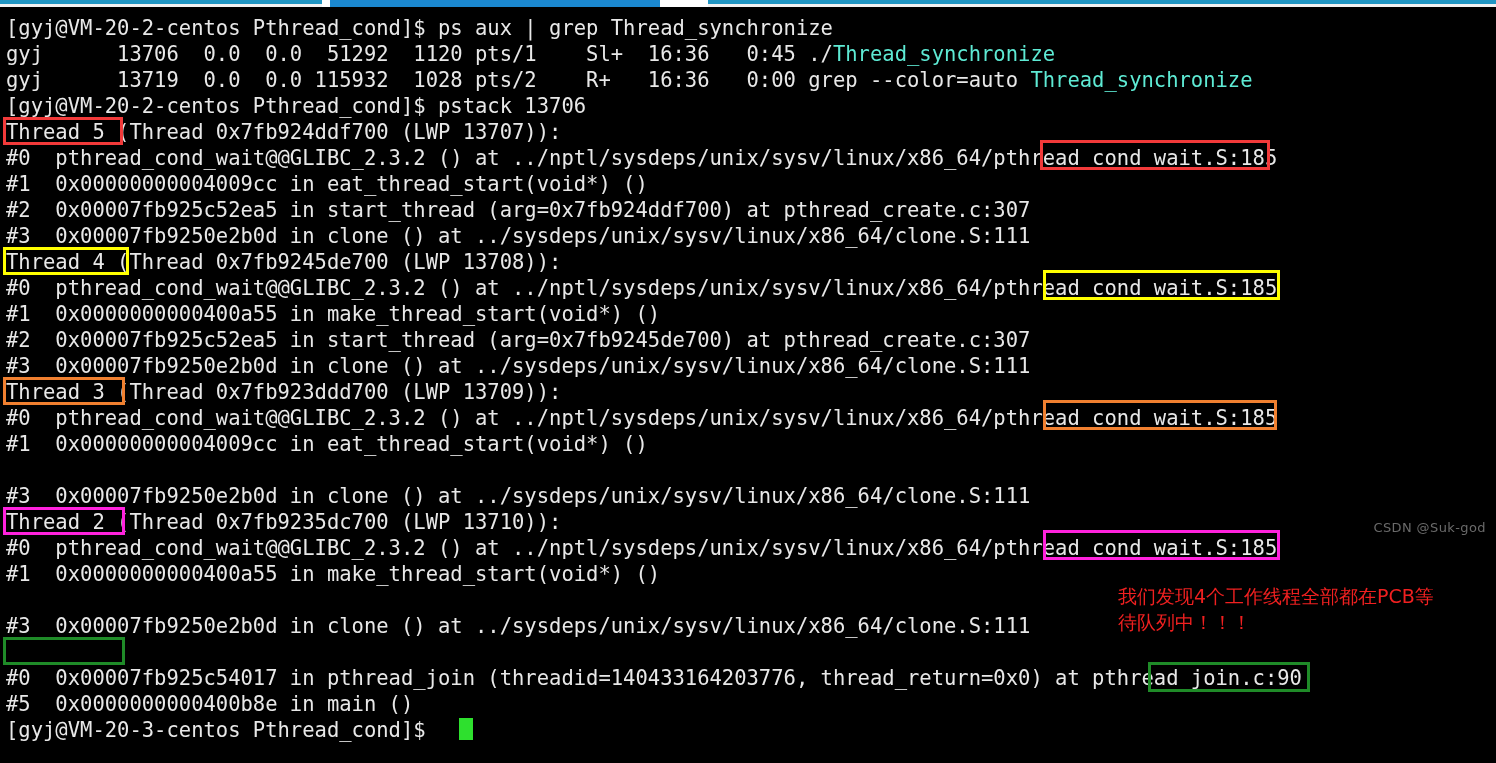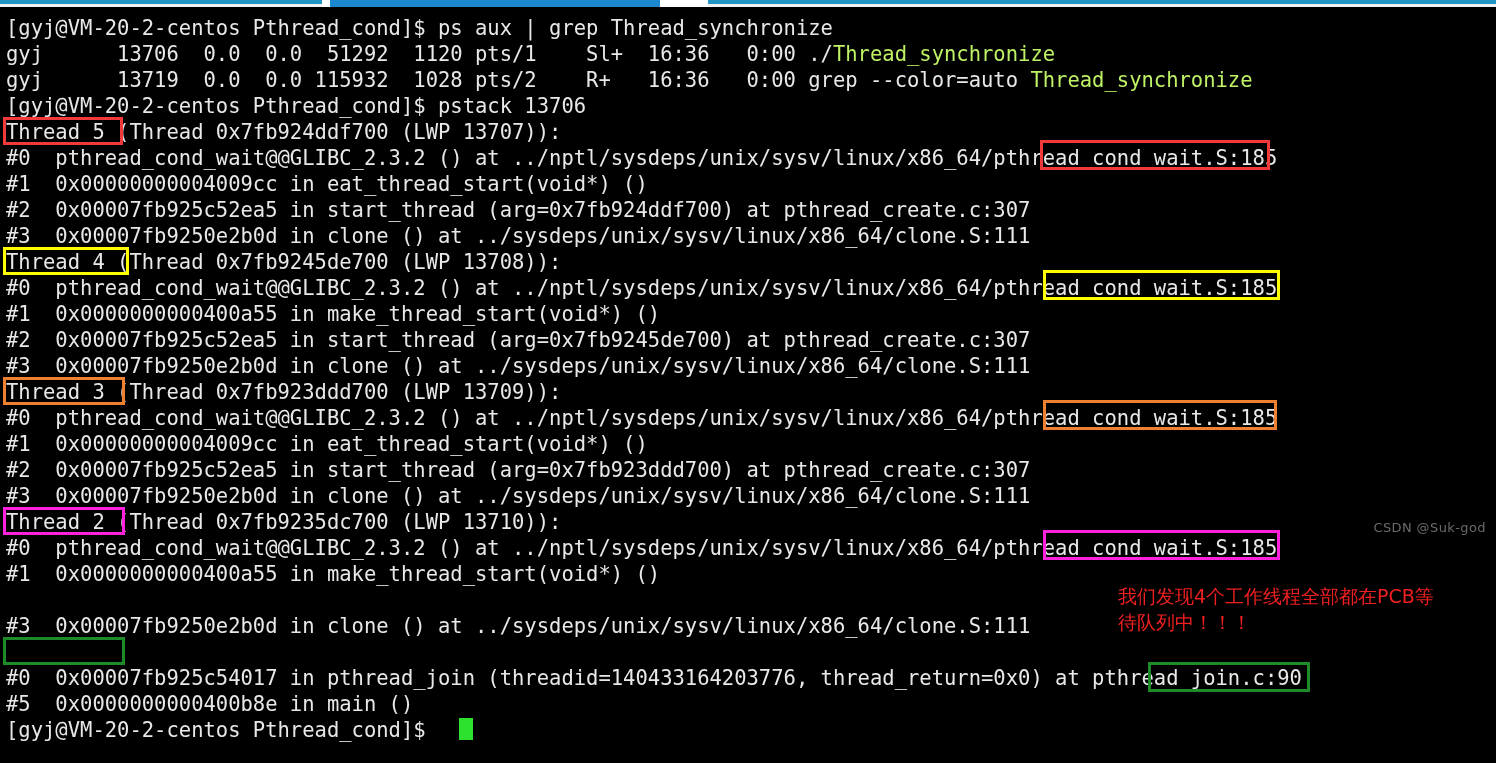--- a/index.html
+++ b/index.html
@@ -41,21 +41,21 @@
     position: absolute;
     left: 6px;
     height: 26px;
     line-height: 26px;
     white-space: pre;
     font-size: 20.5px;
     letter-spacing: 0px;
     color: #d8d8d8;
   }
   .fg-white  { color: #e8e8e8; }
-  .fg-red    { color: #bef264; }
+  .fg-red    { color: #5eead4; }
 
   
   .hl {
     position: absolute;
     border: 3px solid #ff0000;
     box-sizing: border-box;
     pointer-events: none;
   }
   .hl.red     { border-color: #f23a3a; }
   .hl.yellow  { border-color: #ffff00; }
@@ -103,52 +103,51 @@
   <div class="tab-c"></div>
   <div class="tab-d"></div>
   <div class="tab-e"></div>
   <div class="tab-f"></div>
 </div>
 
 <div id="term">
 
   <div class="line fg-white" style="top:8px"><span>[gyj@VM-20-2-centos Pthread_cond]$ ps aux | grep Thread_synchronize</span></div>
 
-  <div class="line fg-white" style="top:34px"><span>gyj      13706  0.0  0.0  51292  1120 pts/1    Sl+  16:36   0:00 ./</span><span class="fg-red">Thread_synchronize</span></div>
+  <div class="line fg-white" style="top:34px"><span>gyj      13706  0.0  0.0  51292  1120 pts/1    Sl+  16:36   0:45 ./</span><span class="fg-red">Thread_synchronize</span></div>
 
   <div class="line fg-white" style="top:60px"><span>gyj      13719  0.0  0.0 115932  1028 pts/2    R+   16:36   0:00 grep --color=auto </span><span class="fg-red">Thread_synchronize</span></div>
 
   <div class="line fg-white" style="top:86px"><span>[gyj@VM-20-2-centos Pthread_cond]$ pstack 13706</span></div>
 
   <div class="line fg-white" style="top:112px"><span>Thread 5 (Thread 0x7fb924ddf700 (LWP 13707)):</span></div>
   <div class="line fg-white" style="top:138px"><span>#0  pthread_cond_wait@@GLIBC_2.3.2 () at ../nptl/sysdeps/unix/sysv/linux/x86_64/pthread_cond_wait.S:185</span></div>
   <div class="line fg-white" style="top:164px"><span>#1  0x00000000004009cc in eat_thread_start(void*) ()</span></div>
   <div class="line fg-white" style="top:190px"><span>#2  0x00007fb925c52ea5 in start_thread (arg=0x7fb924ddf700) at pthread_create.c:307</span></div>
   <div class="line fg-white" style="top:216px"><span>#3  0x00007fb9250e2b0d in clone () at ../sysdeps/unix/sysv/linux/x86_64/clone.S:111</span></div>
 
   <div class="line fg-white" style="top:242px"><span>Thread 4 (Thread 0x7fb9245de700 (LWP 13708)):</span></div>
   <div class="line fg-white" style="top:268px"><span>#0  pthread_cond_wait@@GLIBC_2.3.2 () at ../nptl/sysdeps/unix/sysv/linux/x86_64/pthread_cond_wait.S:185</span></div>
   <div class="line fg-white" style="top:294px"><span>#1  0x0000000000400a55 in make_thread_start(void*) ()</span></div>
   <div class="line fg-white" style="top:320px"><span>#2  0x00007fb925c52ea5 in start_thread (arg=0x7fb9245de700) at pthread_create.c:307</span></div>
   <div class="line fg-white" style="top:346px"><span>#3  0x00007fb9250e2b0d in clone () at ../sysdeps/unix/sysv/linux/x86_64/clone.S:111</span></div>
 
   <div class="line fg-white" style="top:372px"><span>Thread 3 (Thread 0x7fb923ddd700 (LWP 13709)):</span></div>
   <div class="line fg-white" style="top:398px"><span>#0  pthread_cond_wait@@GLIBC_2.3.2 () at ../nptl/sysdeps/unix/sysv/linux/x86_64/pthread_cond_wait.S:185</span></div>
   <div class="line fg-white" style="top:424px"><span>#1  0x00000000004009cc in eat_thread_start(void*) ()</span></div>
-  <div class="line fg-white" style="top:450px"><span>#2  0x00007fb925c52ea5 in start_thread (arg=0x7fb923ddd700) at pthread_create.c:307</span></div>
   <div class="line fg-white" style="top:476px"><span>#3  0x00007fb9250e2b0d in clone () at ../sysdeps/unix/sysv/linux/x86_64/clone.S:111</span></div>
 
   <div class="line fg-white" style="top:502px"><span>Thread 2 (Thread 0x7fb9235dc700 (LWP 13710)):</span></div>
   <div class="line fg-white" style="top:528px"><span>#0  pthread_cond_wait@@GLIBC_2.3.2 () at ../nptl/sysdeps/unix/sysv/linux/x86_64/pthread_cond_wait.S:185</span></div>
   <div class="line fg-white" style="top:554px"><span>#1  0x0000000000400a55 in make_thread_start(void*) ()</span></div>
   <div class="line fg-white" style="top:606px"><span>#3  0x00007fb9250e2b0d in clone () at ../sysdeps/unix/sysv/linux/x86_64/clone.S:111</span></div>
 
   <div class="line fg-white" style="top:658px"><span>#0  0x00007fb925c54017 in pthread_join (threadid=140433164203776, thread_return=0x0) at pthread_join.c:90</span></div>
   <div class="line fg-white" style="top:684px"><span>#5  0x0000000000400b8e in main ()</span></div>
-  <div class="line fg-white" style="top:710px"><span>[gyj@VM-20-2-centos Pthread_cond]$ </span></div>
+  <div class="line fg-white" style="top:710px"><span>[gyj@VM-20-3-centos Pthread_cond]$ </span></div>
 
   <div id="cursor"></div>
 
   <div class="hl red" style="left:3px; top:110px; width:120px; height:28px;"></div>
   <div class="hl yellow" style="left:3px; top:240px; width:126px; height:28px;"></div>
   <div class="hl orange" style="left:3px; top:370px; width:122px; height:28px;"></div>
   <div class="hl magenta" style="left:3px; top:500px; width:122px; height:28px;"></div>
   <div class="hl green" style="left:3px; top:630px; width:122px; height:28px;"></div>
 
   <div class="hl red" style="left:1040px; top:133px; width:230px; height:30px;"></div>

